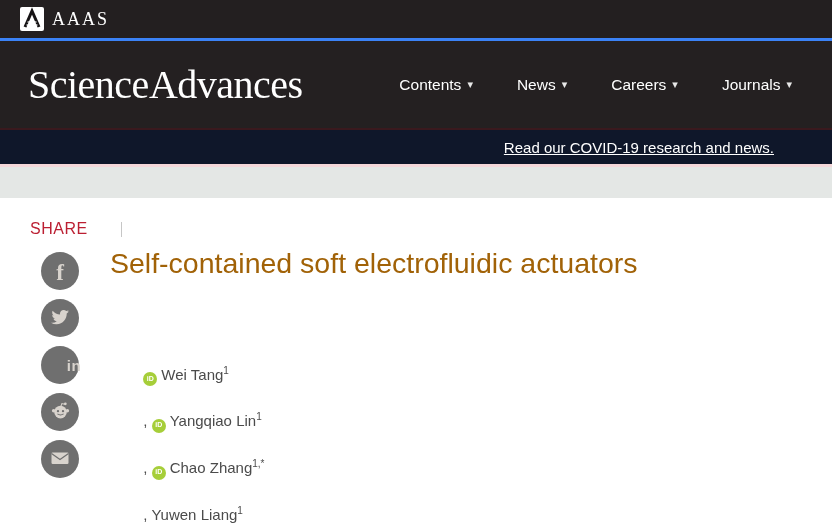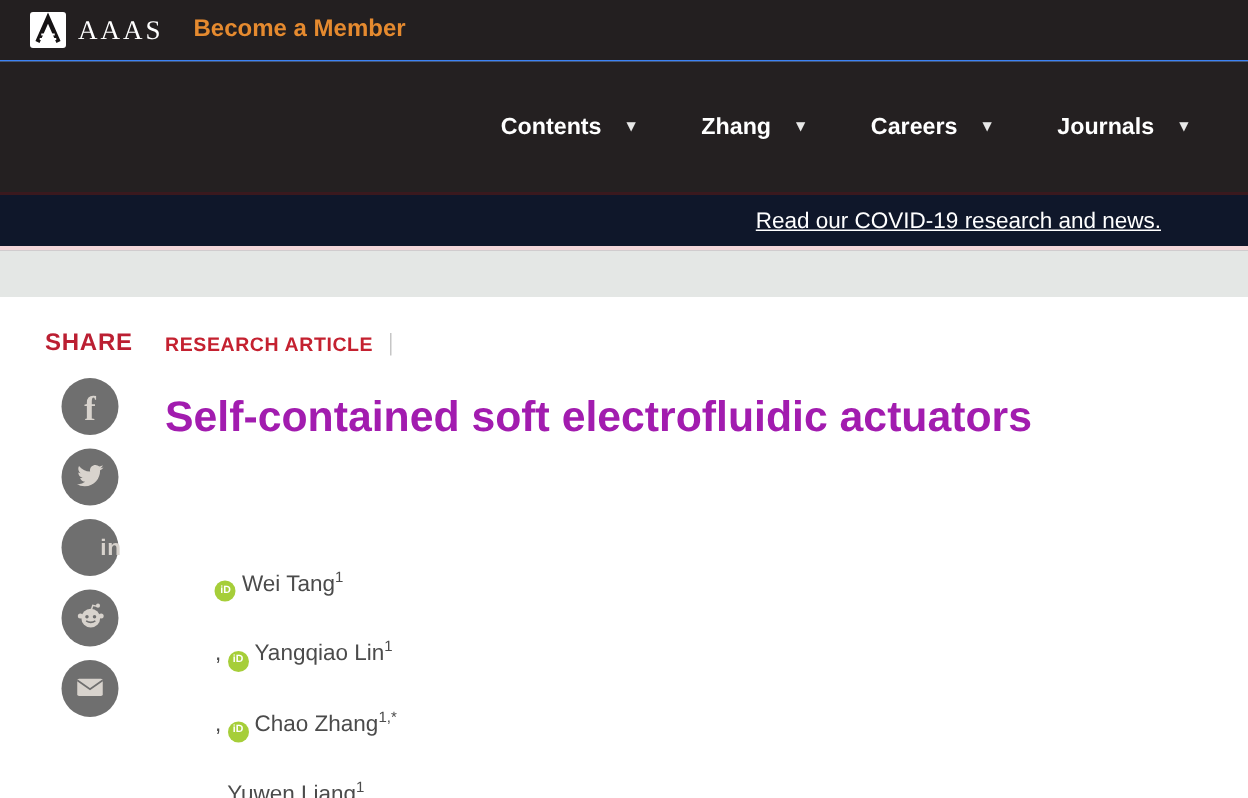--- a/index.html
+++ b/index.html
@@ -1,65 +1,65 @@
 <!DOCTYPE html>
 <html><head>
 <meta charset="utf-8">
 <style>
   * { margin:0; padding:0; box-sizing:border-box; }
   html,body { width:832px; height:532px; overflow:hidden; background:#fff;
               font-family:"Liberation Sans", sans-serif; }
 
   
-  .topbar { height:41px; background:#231f20; border-bottom:1px solid #3b82f6;
+  .topbar { height:41px; background:#231f20; border-bottom:3px solid #3b82f6;
             display:flex; align-items:center; padding-left:20px; }
   .aaas-box { width:24px; height:26px; margin-right:8px; display:inline-flex; }
   .aaas-word { color:#fff; font-family:"Liberation Serif", serif; font-size:18px;
                letter-spacing:2px; }
   .member { color:#e58a2f; font-weight:bold; font-size:16px; margin-left:20px;
             text-decoration:none; cursor:pointer; }
 
   
   .masthead { height:87px; background:#242021; display:flex; align-items:center;
               padding:0 40px 0 28px; }
   .brand { color:#fff; font-family:"Liberation Serif", serif; font-size:40px;
            word-spacing:-0.18em; letter-spacing:-0.5px; cursor:pointer; }
   .mainnav { margin-left:auto; display:flex; gap:44px; align-items:center; }
-  .nav-item { color:#fff; font-weight:bold; font-size:15.5px; text-decoration:none;
-              display:inline-flex; align-items:center; gap:17px; cursor:pointer; }
+  .nav-item { color:#fff; font-weight:normal; font-size:15.5px; text-decoration:none;
+              display:inline-flex; align-items:center; gap:6px; cursor:pointer; }
   .chev { font-size:11px; color:#e8e8e8; line-height:1; }
 
   
   .redbanner { height:39px; background:#0f172a; border-top:2px solid #3a191e;
                border-bottom:3px solid #f4d7d9; display:flex; align-items:center;
                justify-content:flex-end; padding-right:58px; }
   .banner-link { color:#fff; font-size:15px; text-decoration:underline; cursor:pointer; }
 
   .grayband { height:31px; background:#e4e7e5; }
 
   
   .content { position:relative; background:#fff; }
 
   .share-col { position:absolute; left:28px; top:22px; width:64px; text-align:center; }
-  .share-label { color:#bb1f32; font-weight:bold; font-size:16px; letter-spacing:0.5px;
+  .share-label { color:#bb1f32; font-weight:normal; font-size:16px; letter-spacing:0.5px;
                  margin-bottom:14px; text-align:left; padding-left:2px; }
   .icon-btn { width:38px; height:38px; border-radius:50%; background:#6f6f6f;
               border:none; display:flex; align-items:center; justify-content:center;
               margin:0 auto 9px auto; cursor:pointer; color:#d8d3cd; }
   .fb-glyph { font-family:"Liberation Serif", serif; font-weight:bold; font-size:23px;
               position:relative; top:2px; }
   .in-glyph { font-weight:bold; font-size:15px; letter-spacing:0.5px;padding-left:28px; }
 
   .main { margin-left:110px; width:700px; padding-top:24px; }
   .kicker { display:flex; align-items:center; font-size:13px; }
   .kicker .type { color:#c42130; font-weight:bold; letter-spacing:0.4px; }
   .kicker .vdiv { width:1px; height:15px; background:#c6c6c6; margin:0 11px; }
   .kicker .section { color:#6b6b6b; letter-spacing:0.9px; }
 
-  .title { margin-top:25px; font-size:28.5px; font-weight:700; color:#a21caf; }
+  .title { margin-top:10px; font-size:28.5px; font-weight:400; color:#a16207; }
 
   .authors { margin-top:13px; font-size:15px; color:#4b4b4b; line-height:1.55;
              white-space:pre-wrap; }
   .authors .name { font-weight:normal; }
   .authors sup { font-size:10px; font-weight:normal; }
   .orcid-badge { display:inline-flex; align-items:center; justify-content:center;
                  width:14px; height:14px; border-radius:50%; background:#a6ce39;
                  color:#fff; font-size:7px; font-weight:bold; vertical-align:-1px;
                  margin-right:4px; cursor:pointer; }
 </style>
@@ -69,33 +69,33 @@
 <header class="topbar">
   <span class="aaas-box">
     <svg viewBox="0 0 24 26" width="24" height="26">
       <rect x="0" y="1" width="24" height="24" rx="2" fill="#ffffff"></rect>
       <path d="M5 21 L12 5 L19 21" stroke="#161314" stroke-width="3" fill="none"></path>
       <line x1="7.5" y1="16" x2="16.5" y2="16" stroke="#ffffff" stroke-width="1.2"></line>
       <line x1="6.5" y1="19" x2="17.5" y2="19" stroke="#ffffff" stroke-width="1.2"></line>
     </svg>
   </span>
   <span class="aaas-word">AAAS</span>
-  <a class="member">Become a Member</a>
 </header>
 
 <div class="masthead">
+  <div class="brand">Science Advances</div>
   <nav class="mainnav">
 
       <a class="nav-item">
         <span>Contents</span>
         <span class="chev">▾</span>
       </a>
 
       <a class="nav-item">
-        <span>Zhang</span>
+        <span>News</span>
         <span class="chev">▾</span>
       </a>
 
       <a class="nav-item">
         <span>Careers</span>
         <span class="chev">▾</span>
       </a>
 
       <a class="nav-item">
         <span>Journals</span>
@@ -155,21 +155,20 @@
         <svg viewBox="0 0 20 20" width="20" height="20">
           <rect x="1.5" y="4.5" width="17" height="11.5" rx="1.2" fill="#d8d3cd"></rect>
           <path d="M1.5 5.5 L10 11.5 L18.5 5.5" stroke="#6f6f6f" stroke-width="1.2" fill="none"></path>
         </svg>
       </span>
     </button>
   </aside>
 
   <main class="main">
     <div class="kicker">
-      <span class="type">RESEARCH ARTICLE</span>
       <span class="vdiv"></span>
     </div>
 
     <h1 class="title">Self-contained soft electrofluidic actuators</h1>
 
     <p class="authors">
       
     
         <span class="author"><span></span><span class="orcid-badge">iD</span><span class="name">Wei Tang</span><sup>1</sup></span>
       

